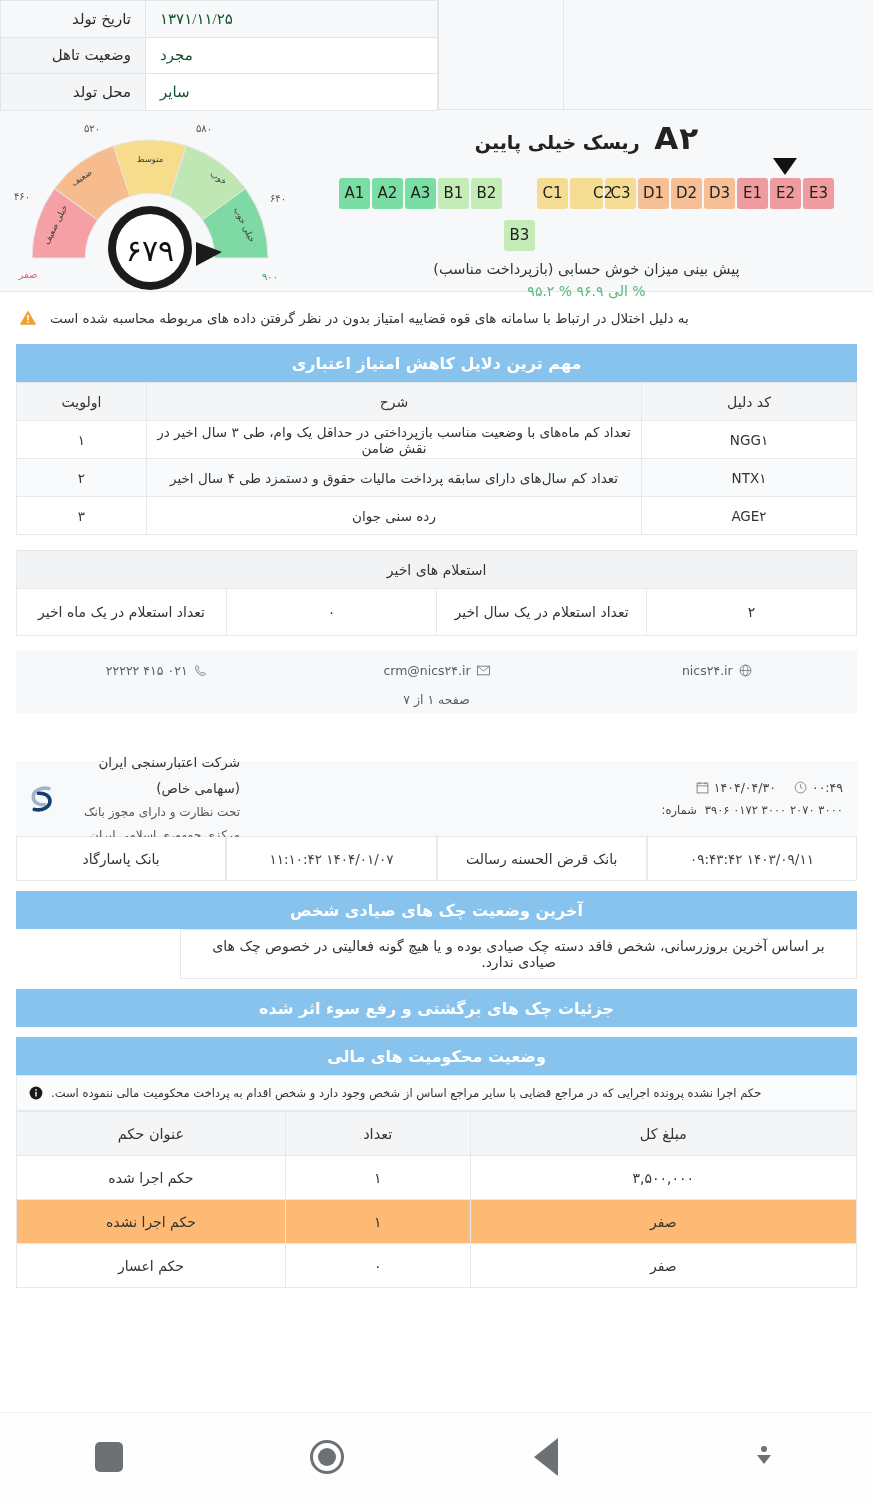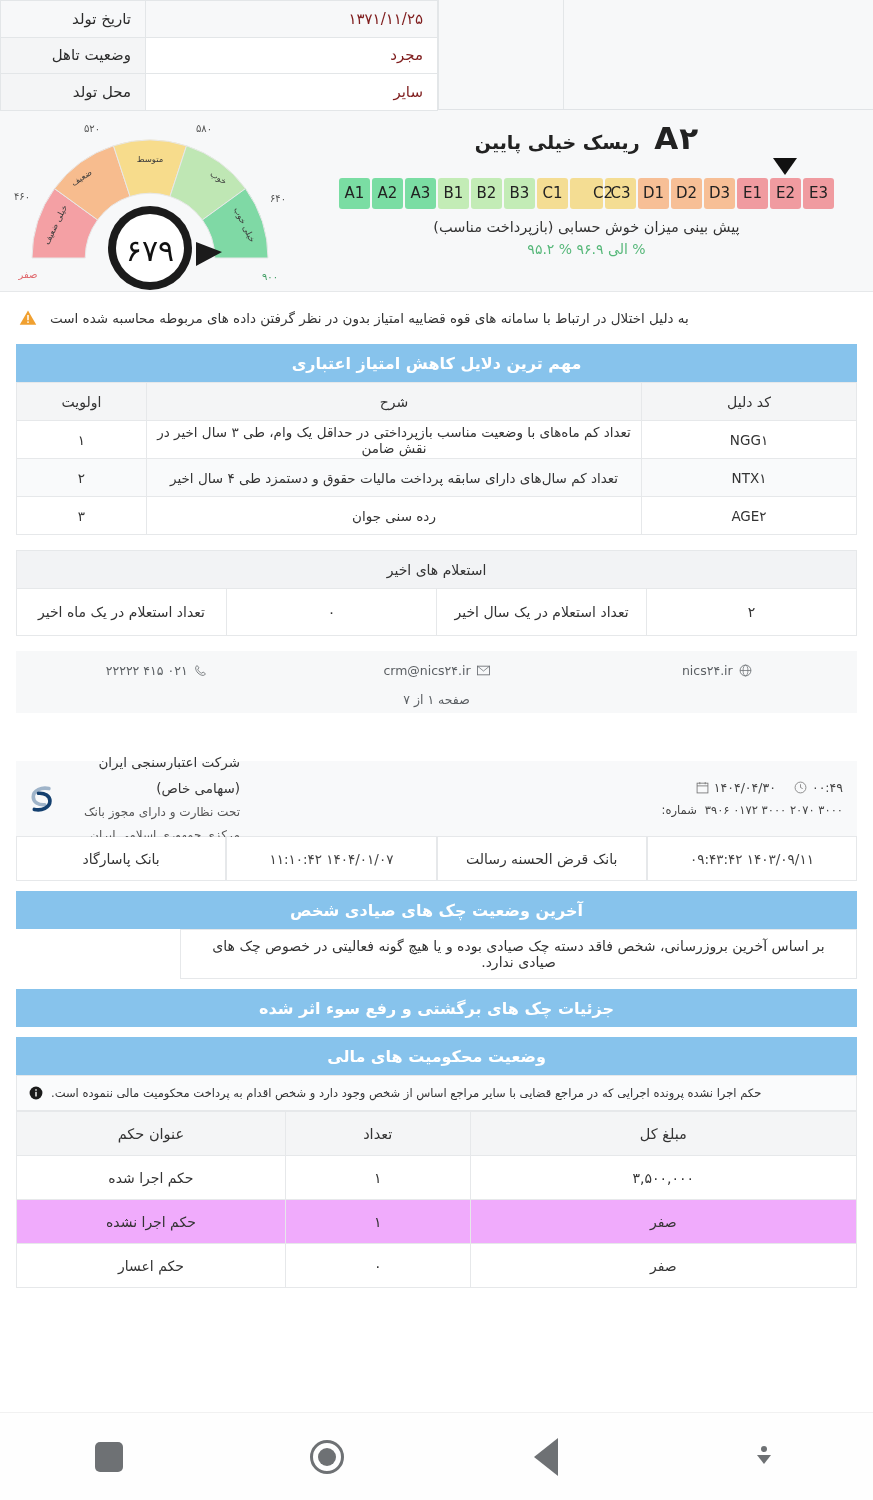--- a/index.html
+++ b/index.html
@@ -13,21 +13,21 @@
   .page { width: 873px; height: 1500px; position: relative; background:#fff; }
 
   
   .idwrap { width: 873px; height: 110px; display: flex; border-bottom: 1px solid #e0e3e6; }
   .idwrap .blank-a { width: 310px; background:#f7f8f9; border-left:1px solid #e3e6e8; }
   .idwrap .blank-b { width: 125px; background:#f7f8f9; border-left:1px solid #e3e6e8; }
   .idtable { flex: 1; }
   .idtable table { width:100%; height:110px; border-collapse: collapse; table-layout: fixed; }
   .idtable td { border: 1px solid #e3e6e8; height: 36.6px; font-size: 15px; color:#333; padding: 0 14px; }
   .idtable td.lbl { width: 145px; background: #f4f5f6; text-align: right; color:#2b2b2b; }
-  .idtable td.val { background: #ffffff; text-align: right; color:#7f1d1d; }
+  .idtable td.val { background: #ffffff; text-align: left; color:#14532d;font-family:Liberation Serif, serif; }
   .idtable tr:nth-child(1) td { background:#f7f8f9; }
   .idtable tr:nth-child(1) td.val { background:#f7f8f9; }
 
   
   .scorepanel {
     width: 873px; height: 182px; background:#f7f8f9;
     border-bottom: 1px solid #e6e8ea;
     display:flex; align-items:center;
   }
   .gaugebox { width: 300px; height:182px; position: relative; }
@@ -142,21 +142,21 @@
   .verdict { width:841px; margin:0 16px; }
   .verdict table { width:100%; border-collapse:collapse; table-layout:fixed; }
   .verdict th {
     background:#f4f5f6; height:44px; font-size:14.5px; color:#333; font-weight:normal;
     border:1px solid #e6e8ea;
   }
   .verdict td {
     height:44px; font-size:14px; color:#333; border:1px solid #e6e8ea;
     text-align:center; background:#fff;
   }
-  .verdict tr.alt td { background:#f0abfc;margin-left:14px; }
+  .verdict tr.alt td { background:#fdba74;margin-left:14px; }
 
   
   .navbar {
     position:absolute; left:0; bottom:0; width:873px; height:88px;
     background:#fefefe; display:flex; align-items:center; border-top:1px solid #f1f1f1;
   }
   .navbtn { flex:1; display:flex; align-items:center; justify-content:center; }
   .nav-tri { width:0;height:0;border-top:19px solid transparent;border-bottom:19px solid transparent;border-right:24px solid #6e7174;}
   .nav-home { width:34px;height:34px;border-radius:50%;border:3px solid #6e7174; display:flex;align-items:center;justify-content:center;}
   .nav-home i { width:18px;height:18px;border-radius:50%;background:#6e7174;display:block;}
@@ -203,21 +203,21 @@
       <div class="scale" id="grade-scale">
           <div class="cell" style="background: rgb(240, 155, 160);">E3</div>
           <div class="cell" style="background: rgb(240, 155, 160);">E2</div>
           <div class="cell" style="background: rgb(240, 155, 160);">E1</div>
           <div class="cell" style="background: rgb(247, 191, 150);">D3</div>
           <div class="cell" style="background: rgb(247, 191, 150);">D2</div>
           <div class="cell" style="background: rgb(247, 191, 150);">D1</div>
           <div class="cell" style="background: rgb(244, 221, 147);">C3</div>
           <div class="cell" style="background: rgb(244, 221, 147); padding-left: 33px;">C2</div>
           <div class="cell" style="background: rgb(244, 221, 147);">C1</div>
-          <div class="cell" style="background: rgb(195, 236, 182);">B3</div>
+          <div class="cell" style="background: rgb(195, 236, 182); margin-top: 42px;">B3</div>
           <div class="cell" style="background: rgb(195, 236, 182);">B2</div>
           <div class="cell" style="background: rgb(195, 236, 182);">B1</div>
           <div class="cell" style="background: rgb(122, 221, 163);">A3</div>
           <div class="cell" style="background: rgb(122, 221, 163);">A2</div>
           <div class="cell" style="background: rgb(122, 221, 163);">A1</div>
         </div>
       <div class="predline">پیش بینی میزان خوش حسابی (بازپرداخت مناسب)</div>
       <div class="predpct">۹۵.۲ % الی ۹۶.۹ %</div>
     </div>
 

